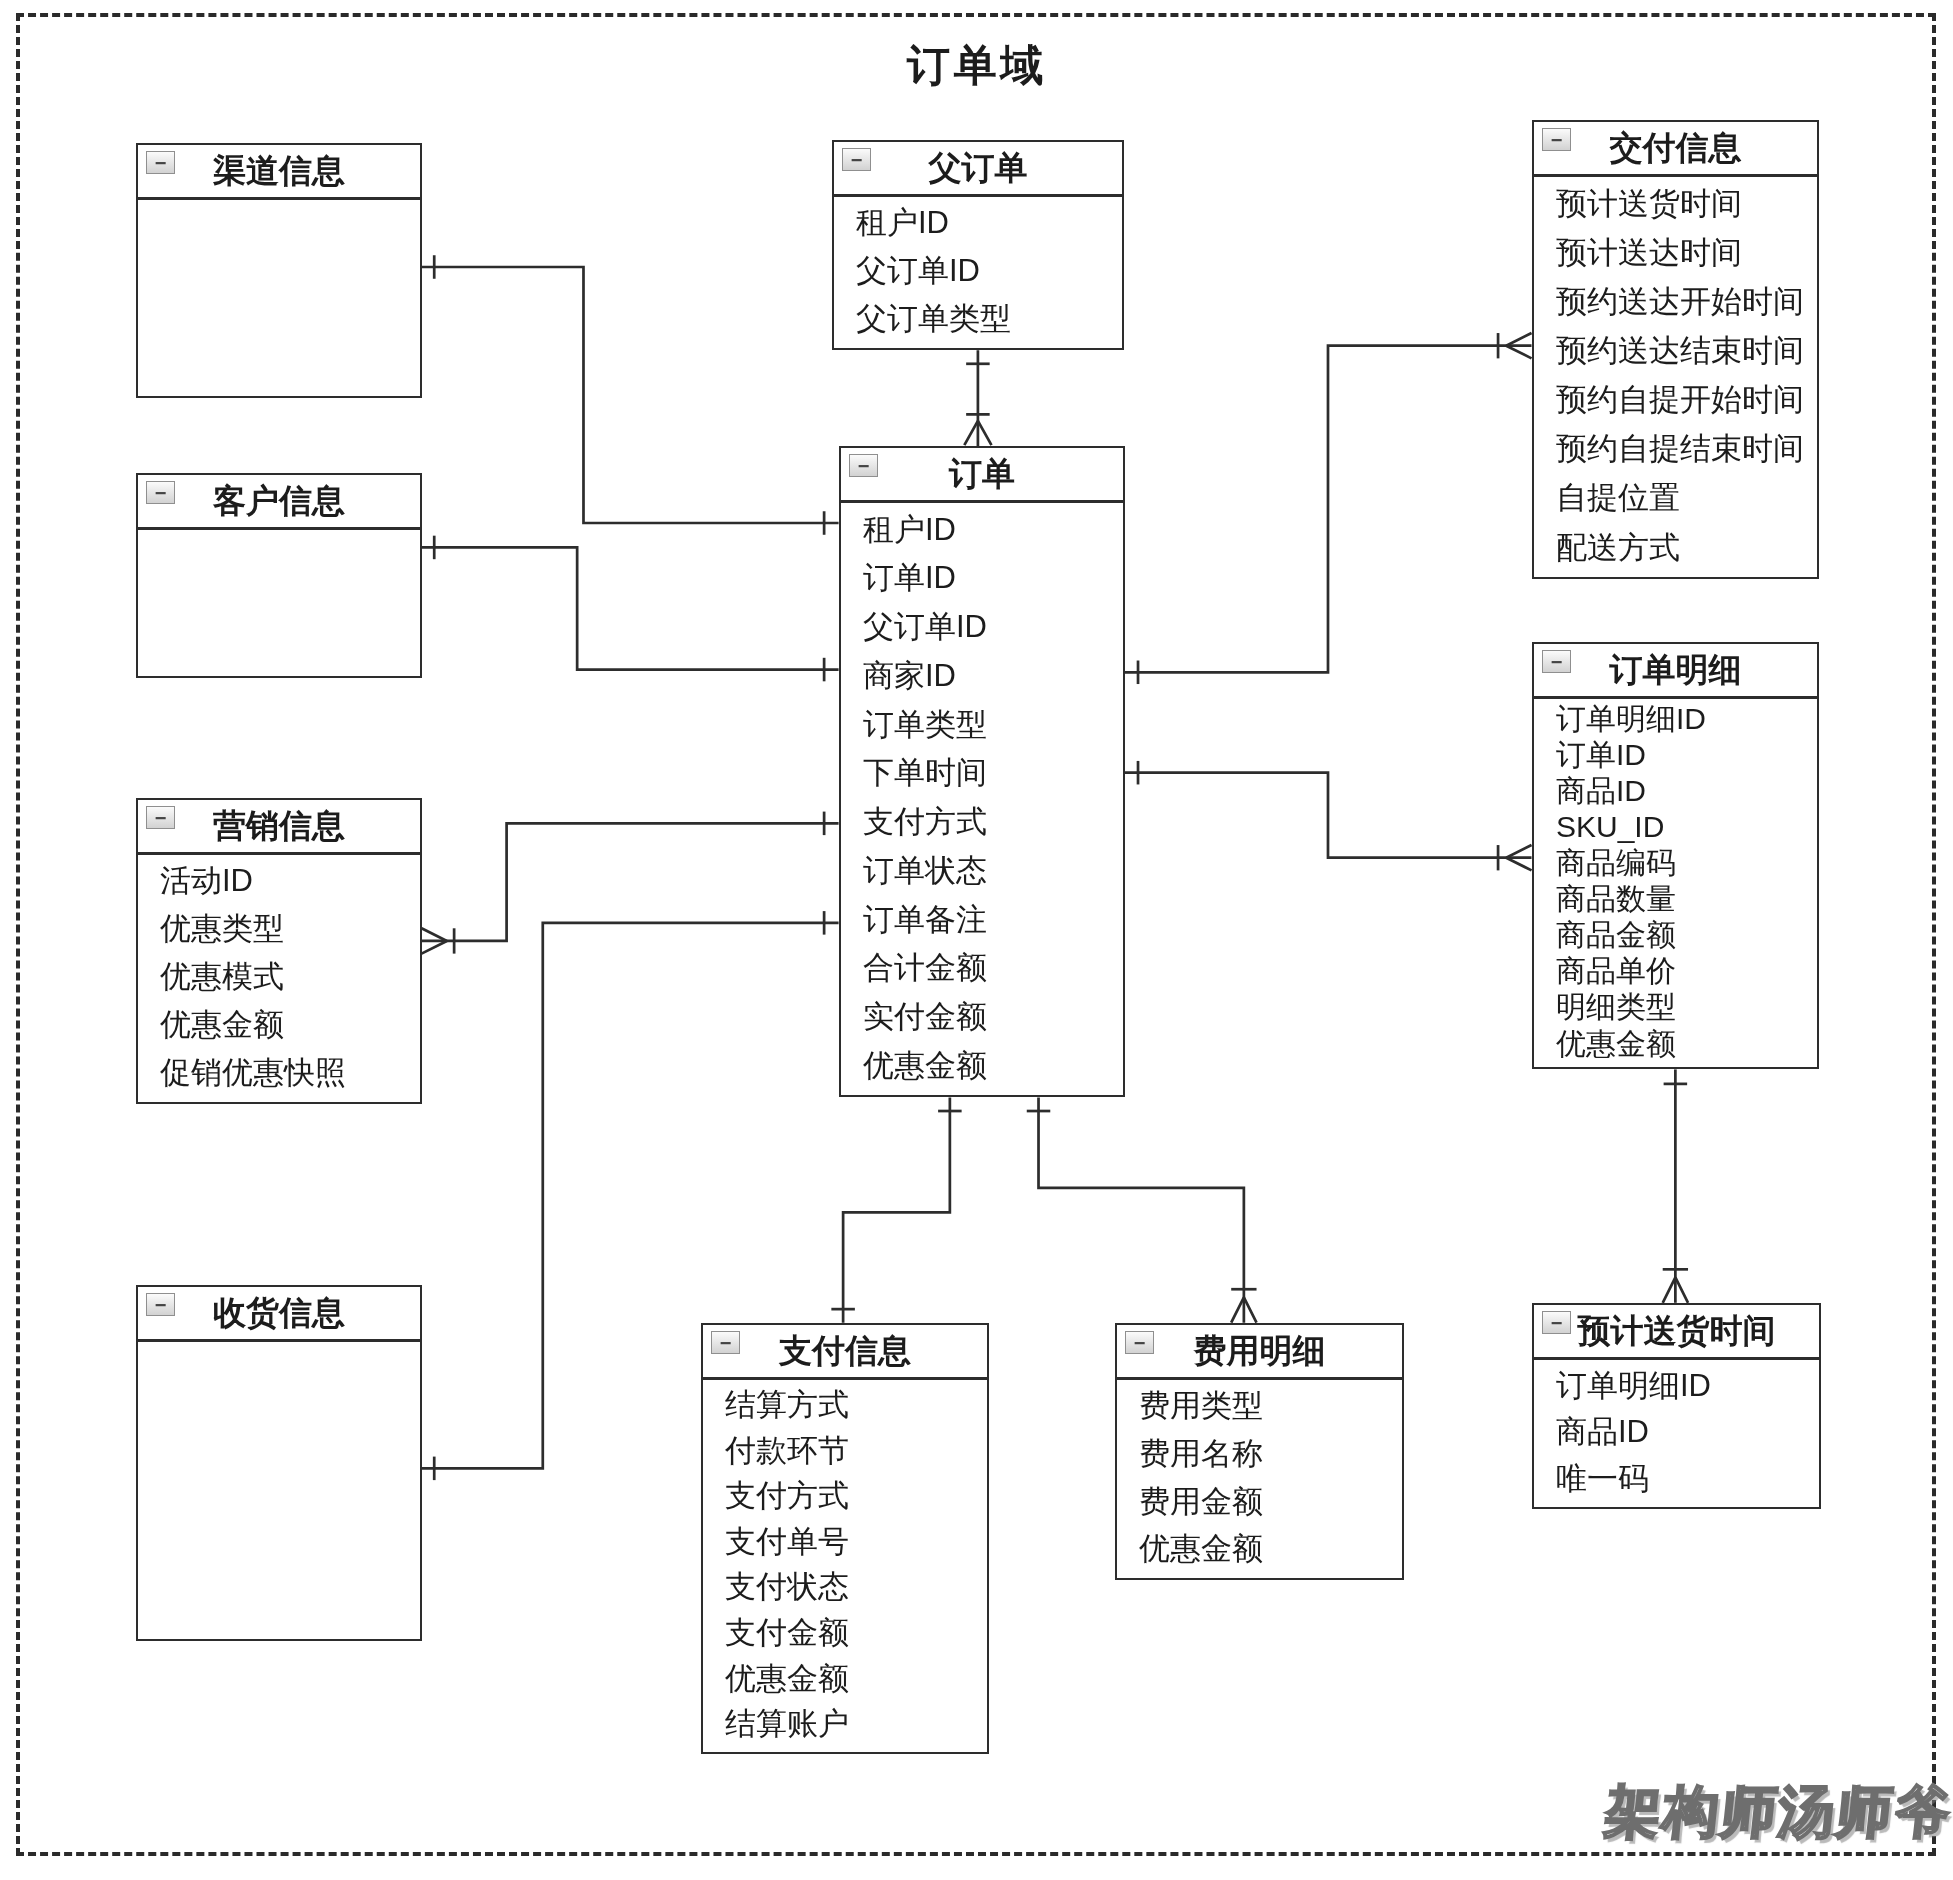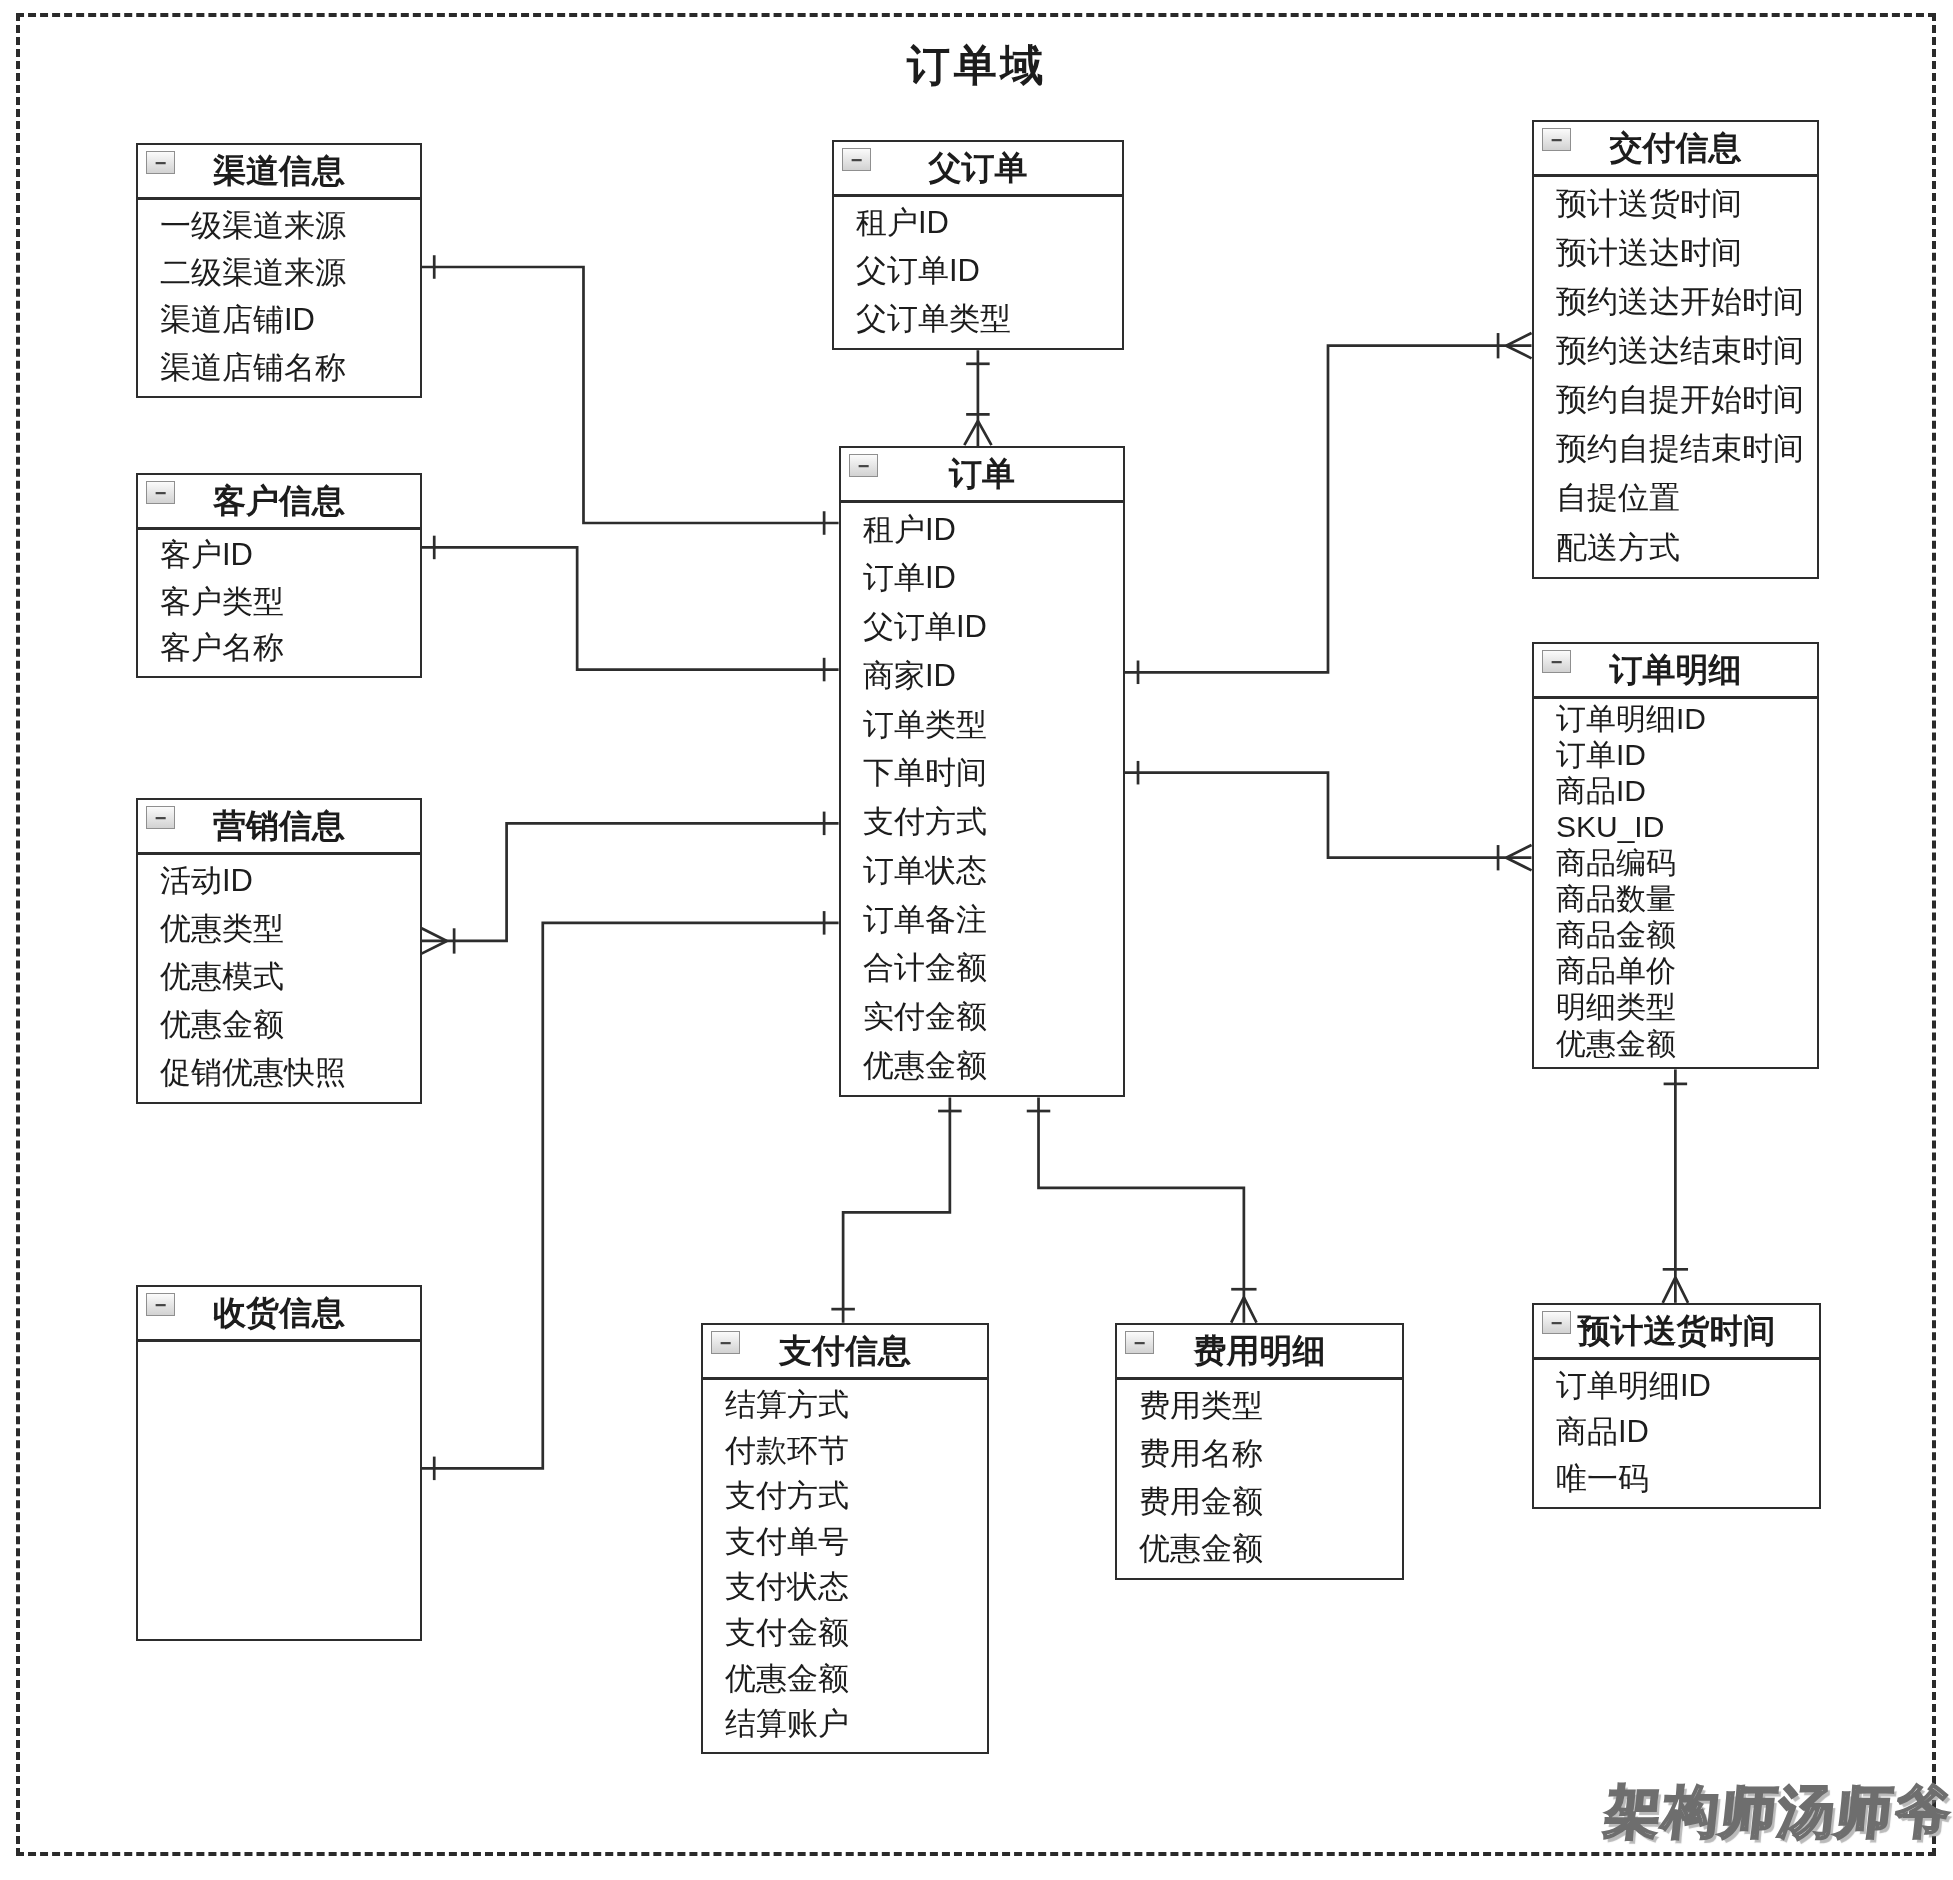--- a/index.html
+++ b/index.html
@@ -134,38 +134,27 @@
       <path d="M1852 1412 L1838 1440 M1852 1412 L1866 1440"></path>
       <path d="M1838 1403 H1866"></path>
     </g>
   </svg>
 
   <div class="entity e-channel">
     <div class="e-header">
       <span class="collapse">−</span>
       <span>渠道信息</span>
     </div>
-    <div class="e-body">
-        <div class="field">一级渠道来源</div>
-        <div class="field">二级渠道来源</div>
-        <div class="field">渠道店铺ID</div>
-        <div class="field">渠道店铺名称</div>
-      </div>
   </div>
 
   <div class="entity e-customer">
     <div class="e-header">
       <span class="collapse">−</span>
       <span>客户信息</span>
     </div>
-    <div class="e-body">
-        <div class="field">客户ID</div>
-        <div class="field">客户类型</div>
-        <div class="field">客户名称</div>
-      </div>
   </div>
 
   <div class="entity e-marketing">
     <div class="e-header">
       <span class="collapse">−</span>
       <span>营销信息</span>
     </div>
     <div class="e-body">
         <div class="field">活动ID</div>
         <div class="field">优惠类型</div>

